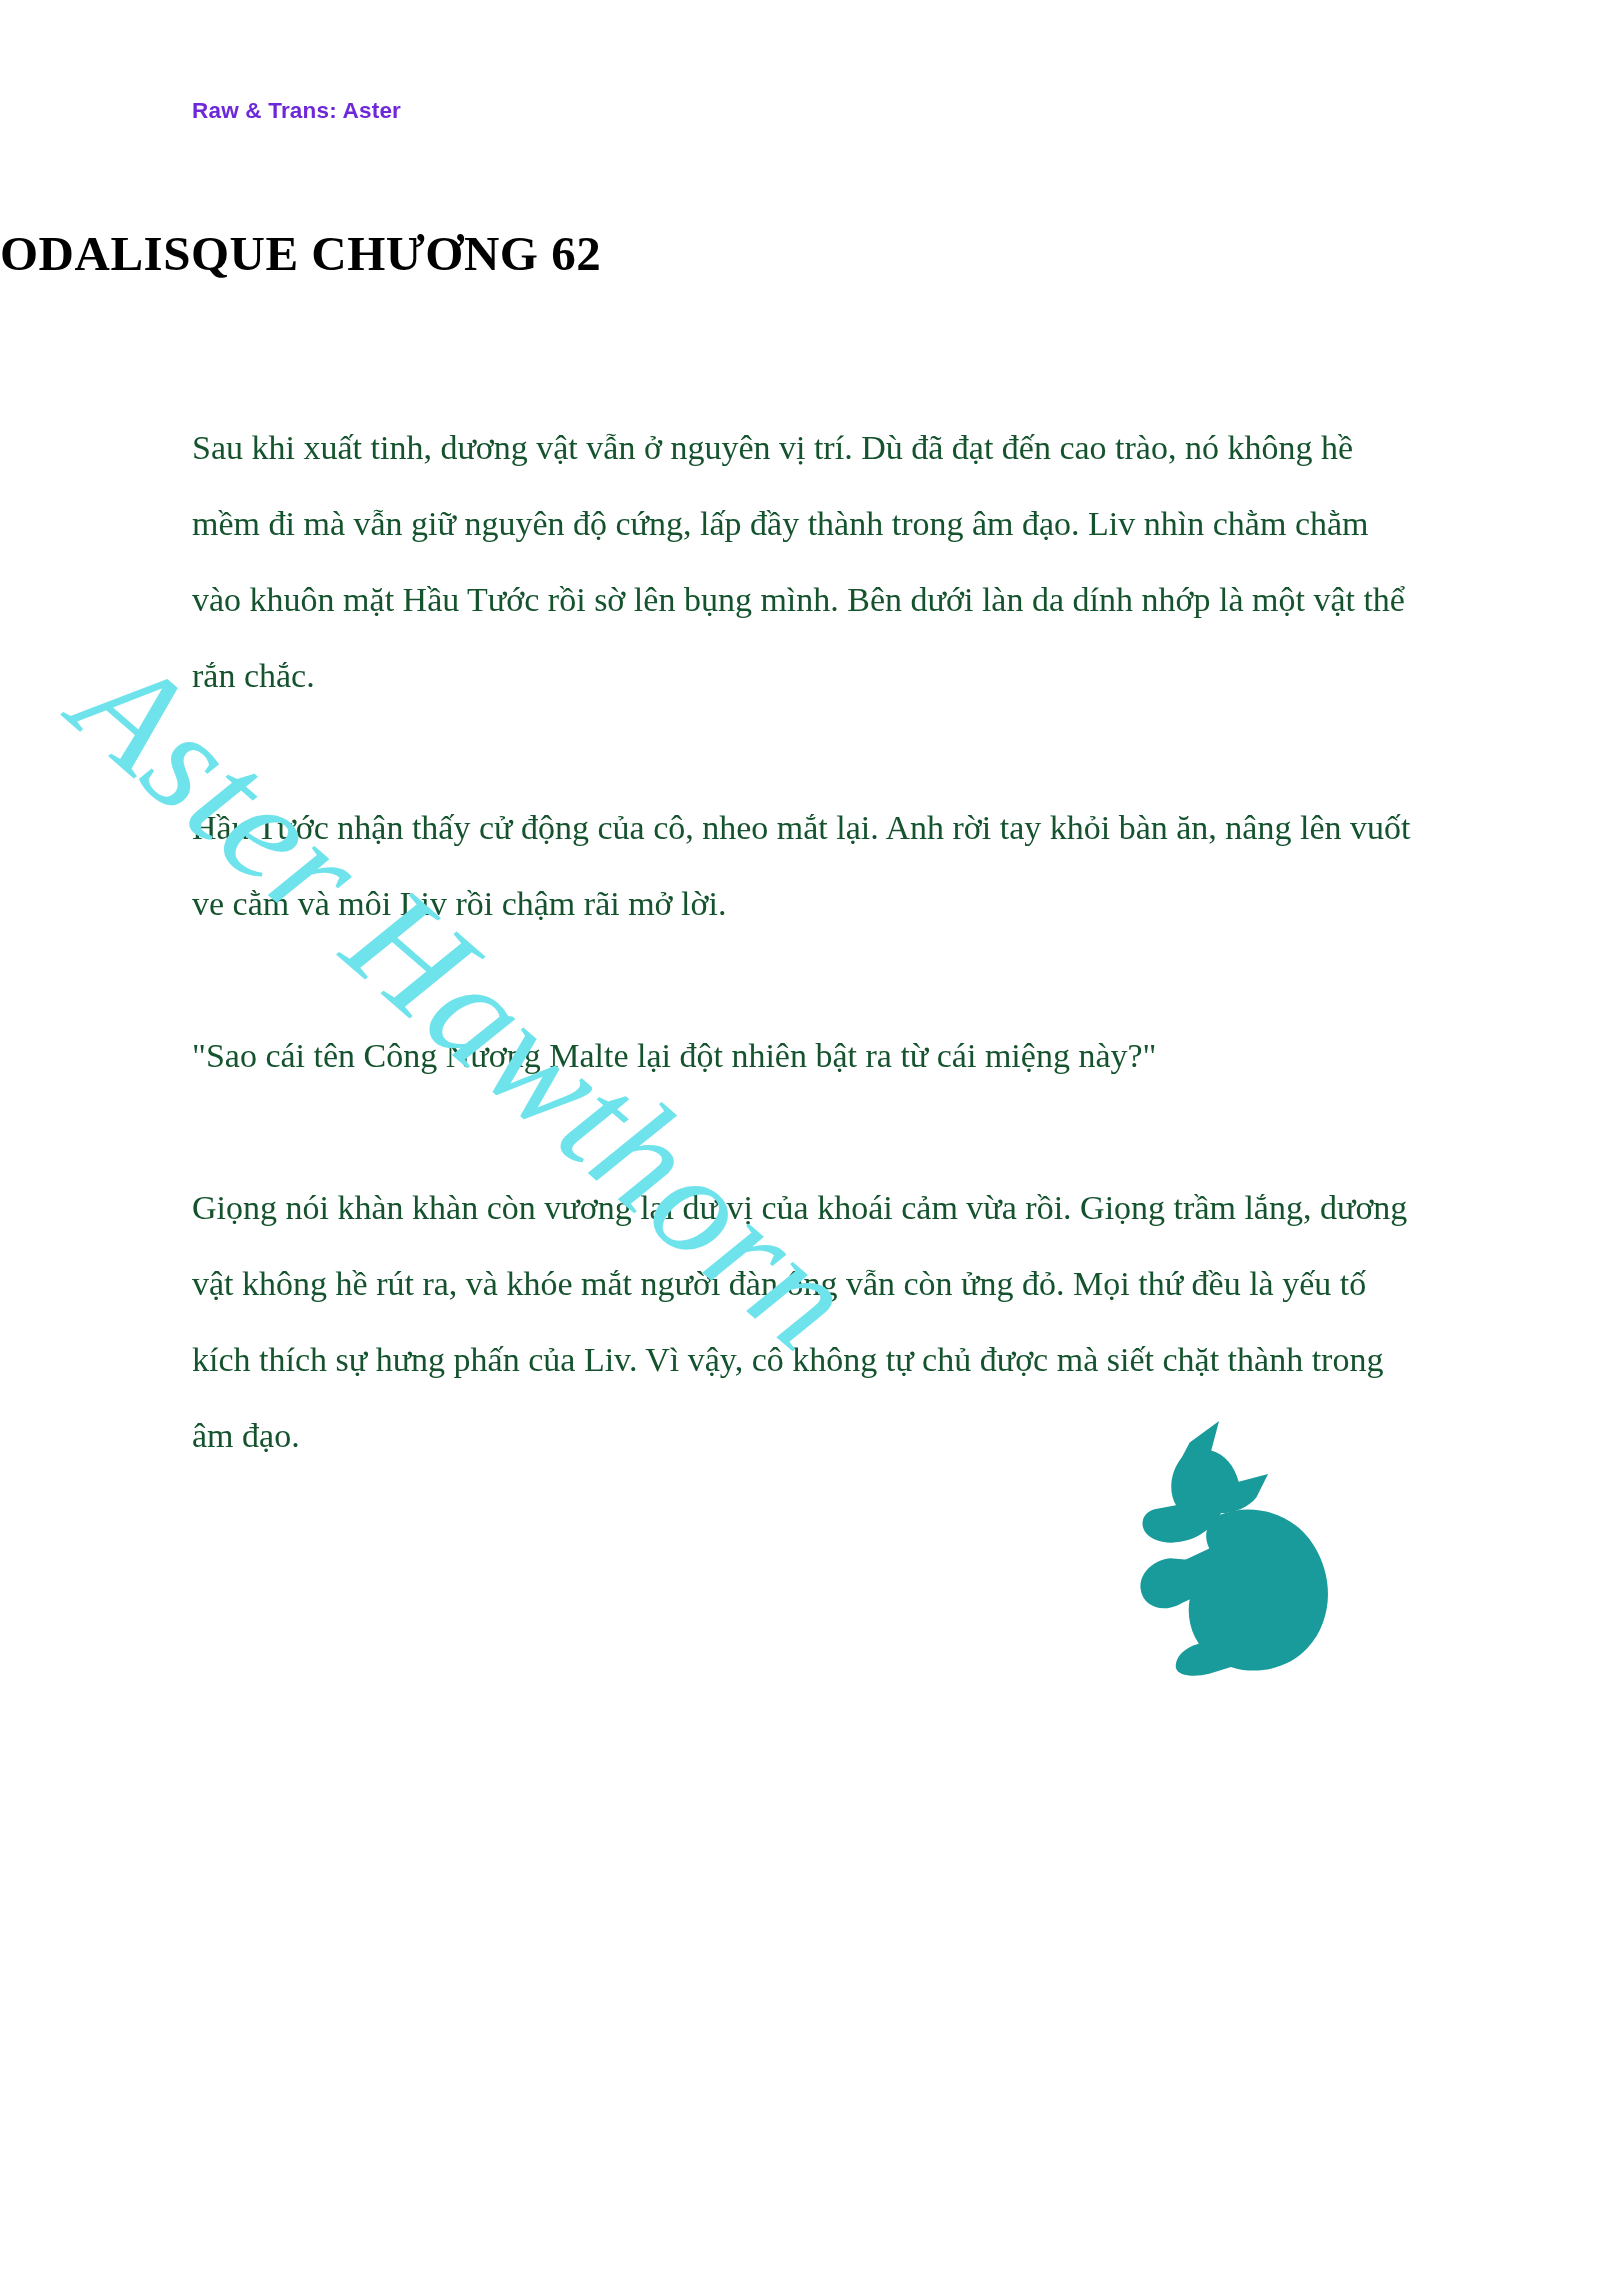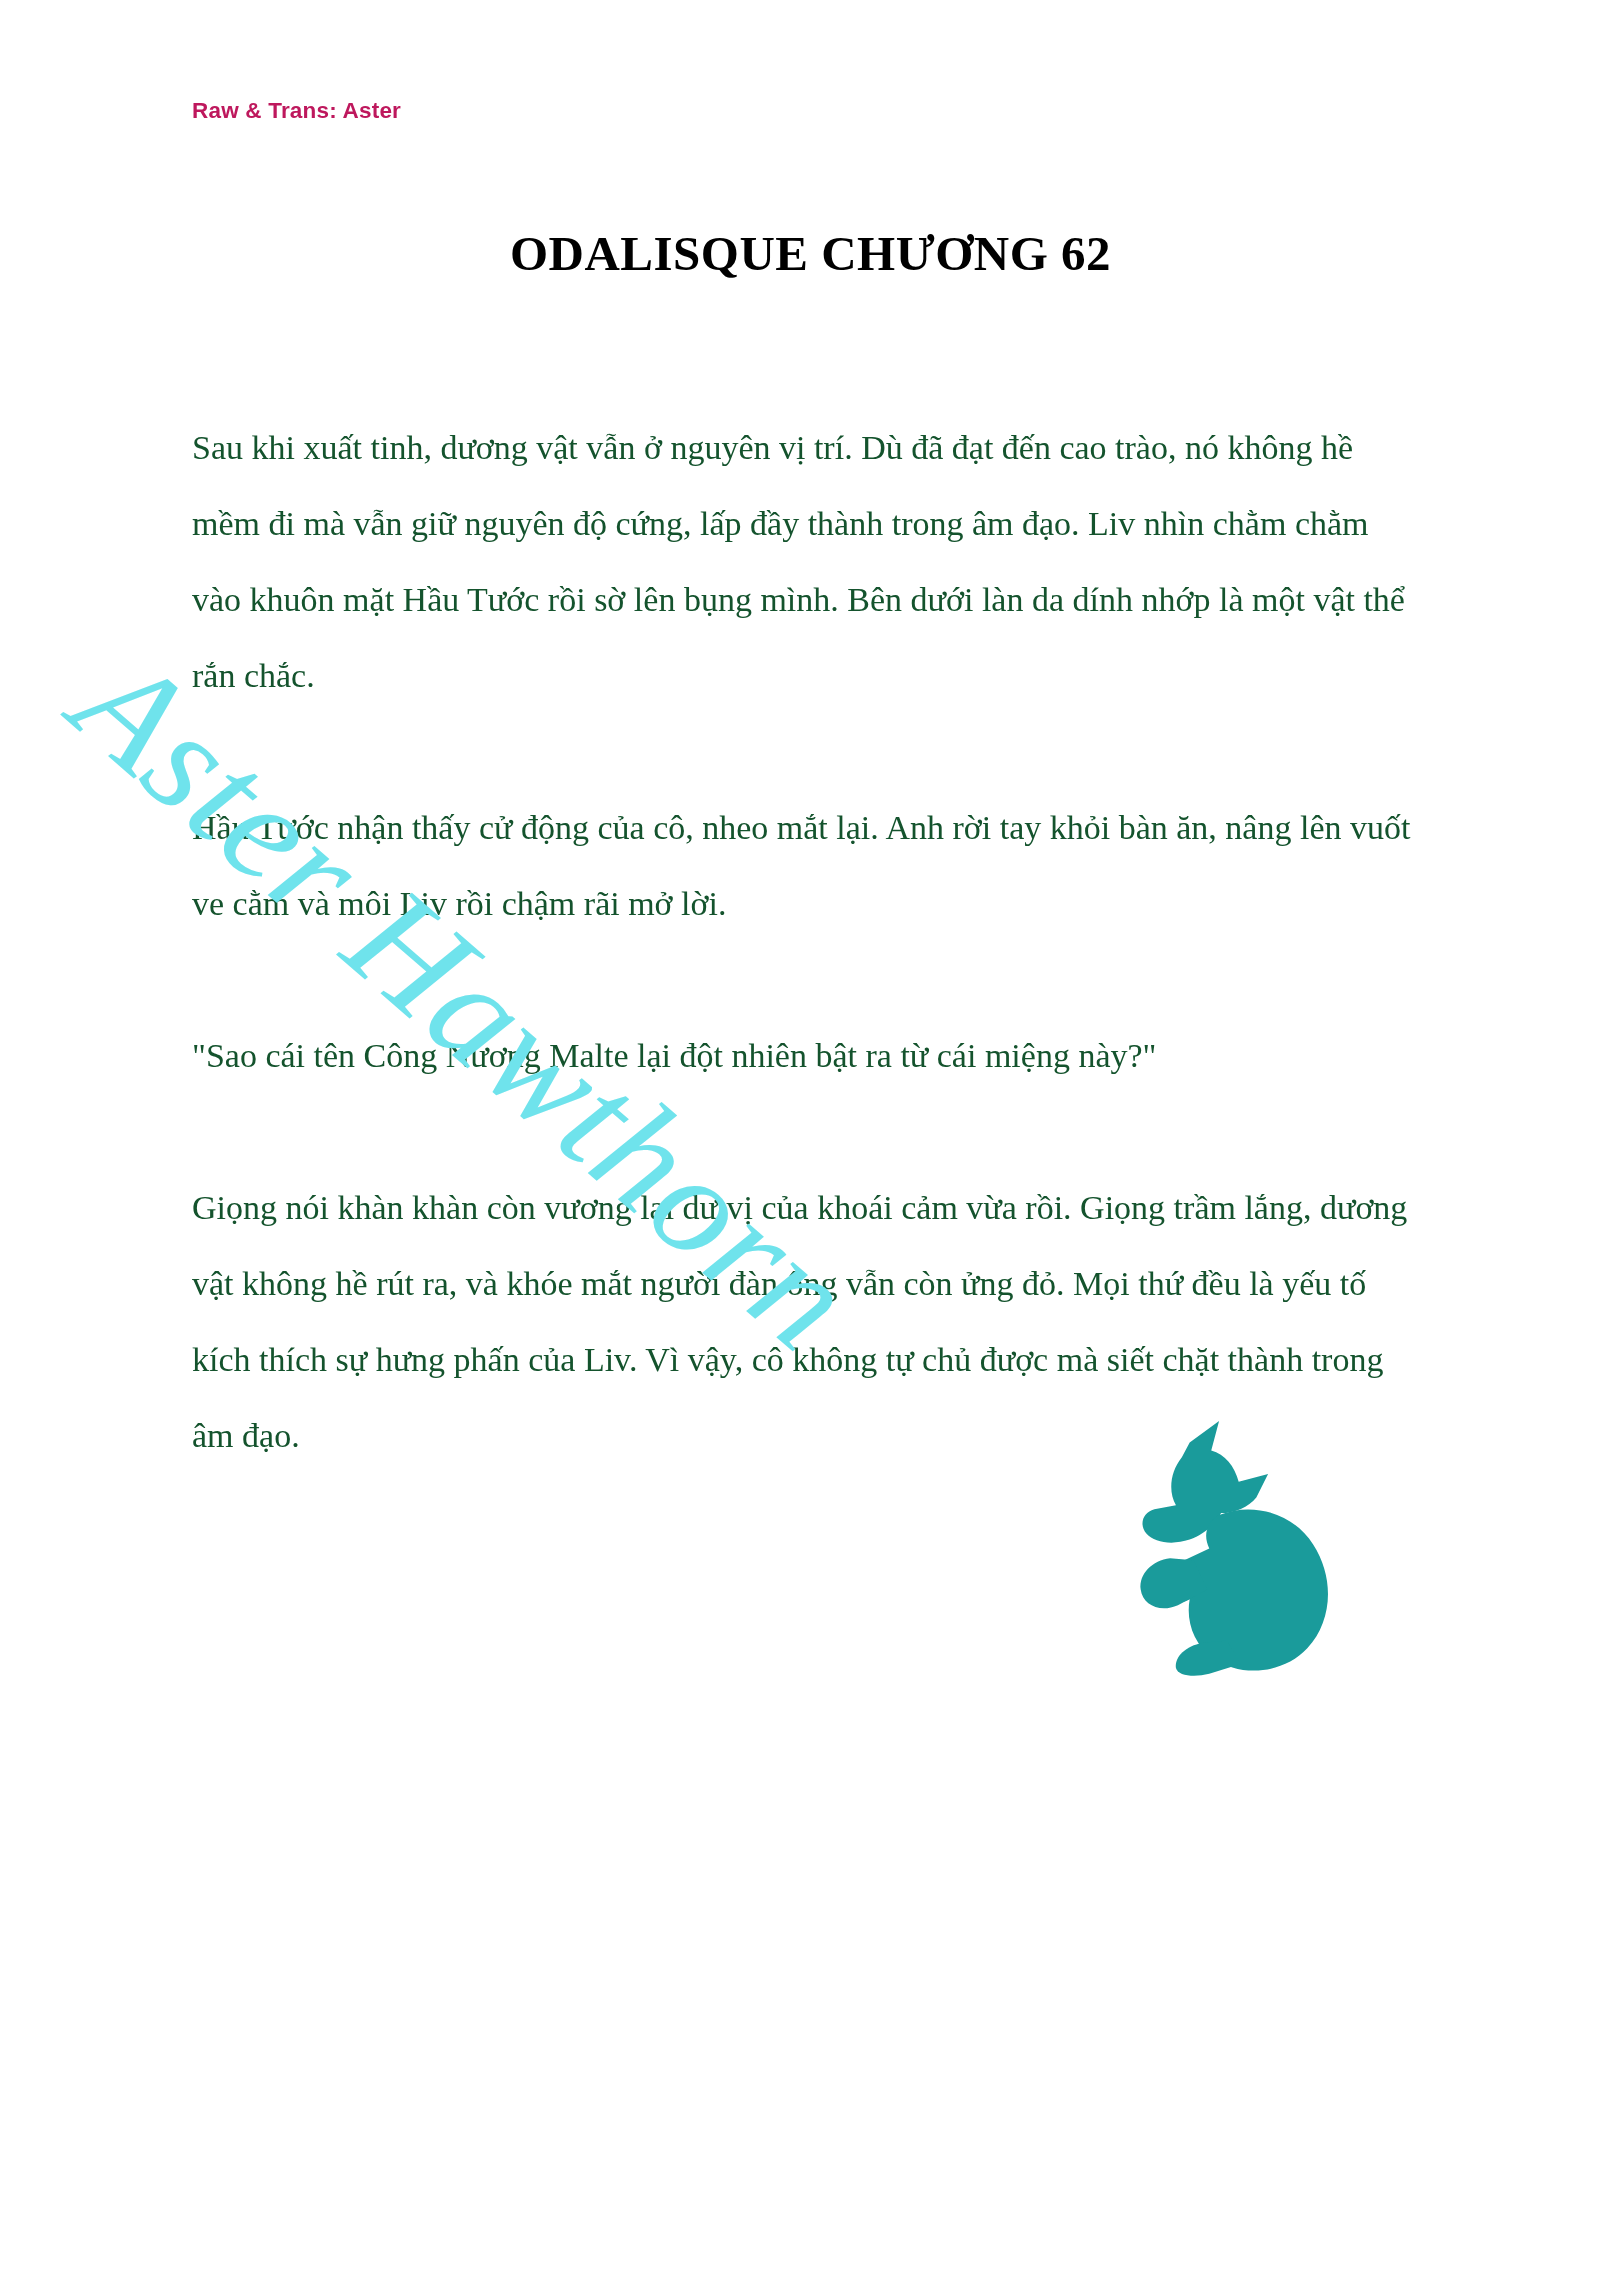--- a/index.html
+++ b/index.html
@@ -60,30 +60,29 @@
     z-index: 2;
   }
 
   .doc-header {
     position: absolute;
     left: 192px;
     top: 98px;
     font-family: "Liberation Sans", "DejaVu Sans", sans-serif;
     font-size: 22.5px;
     font-weight: 700;
-    color: #be185d;
+    color: #6d28d9;
     letter-spacing: 0.2px;
   }
 
   .doc-title {
     position: absolute;
     left: 0;
     right: 0;
     top: 192px;
-    text-align: center;
     font-family: "Liberation Serif", "DejaVu Serif", serif;
     font-weight: 700;
     font-size: 49px;
     letter-spacing: 0.5px;
     color: #000000;
   }
 
   .body-text {
     position: absolute;
     left: 192px;

